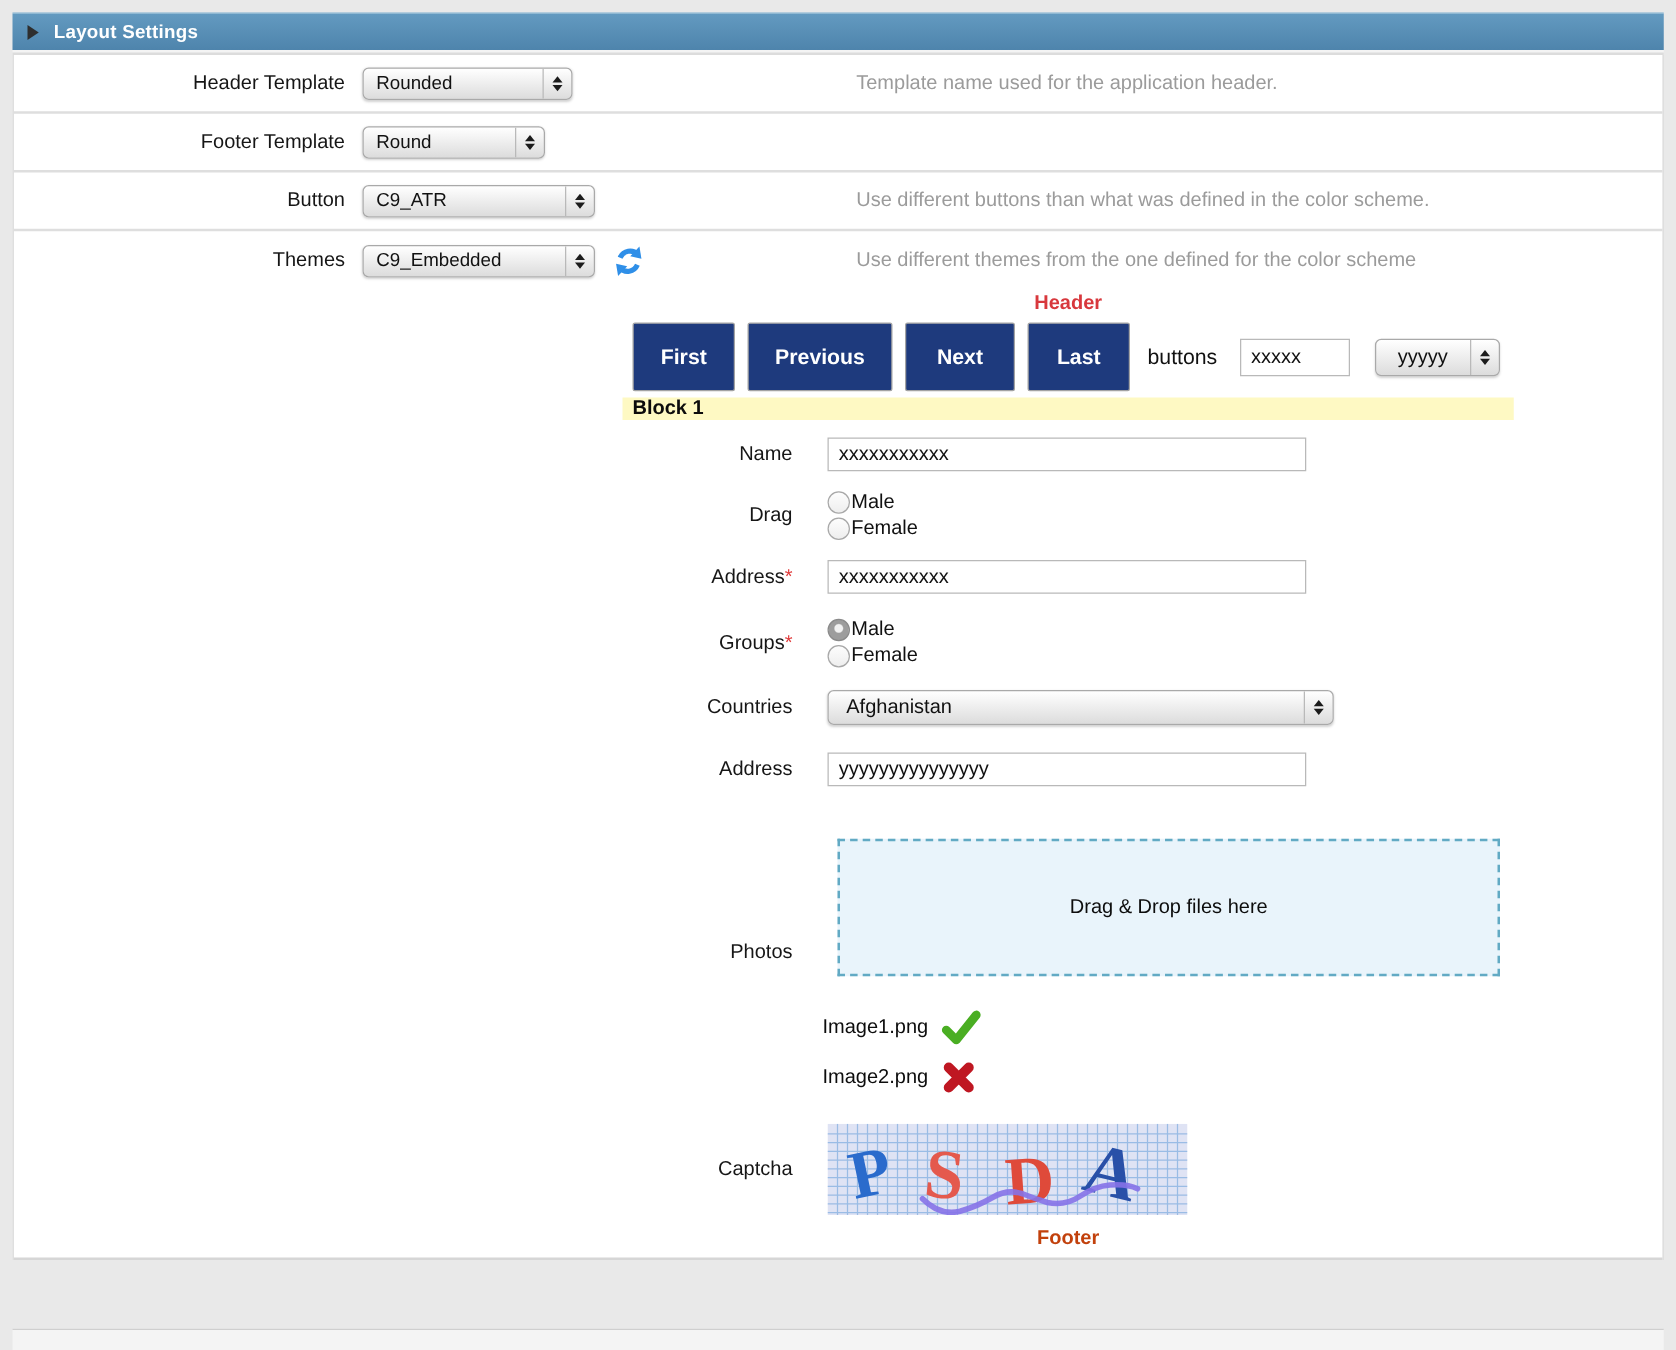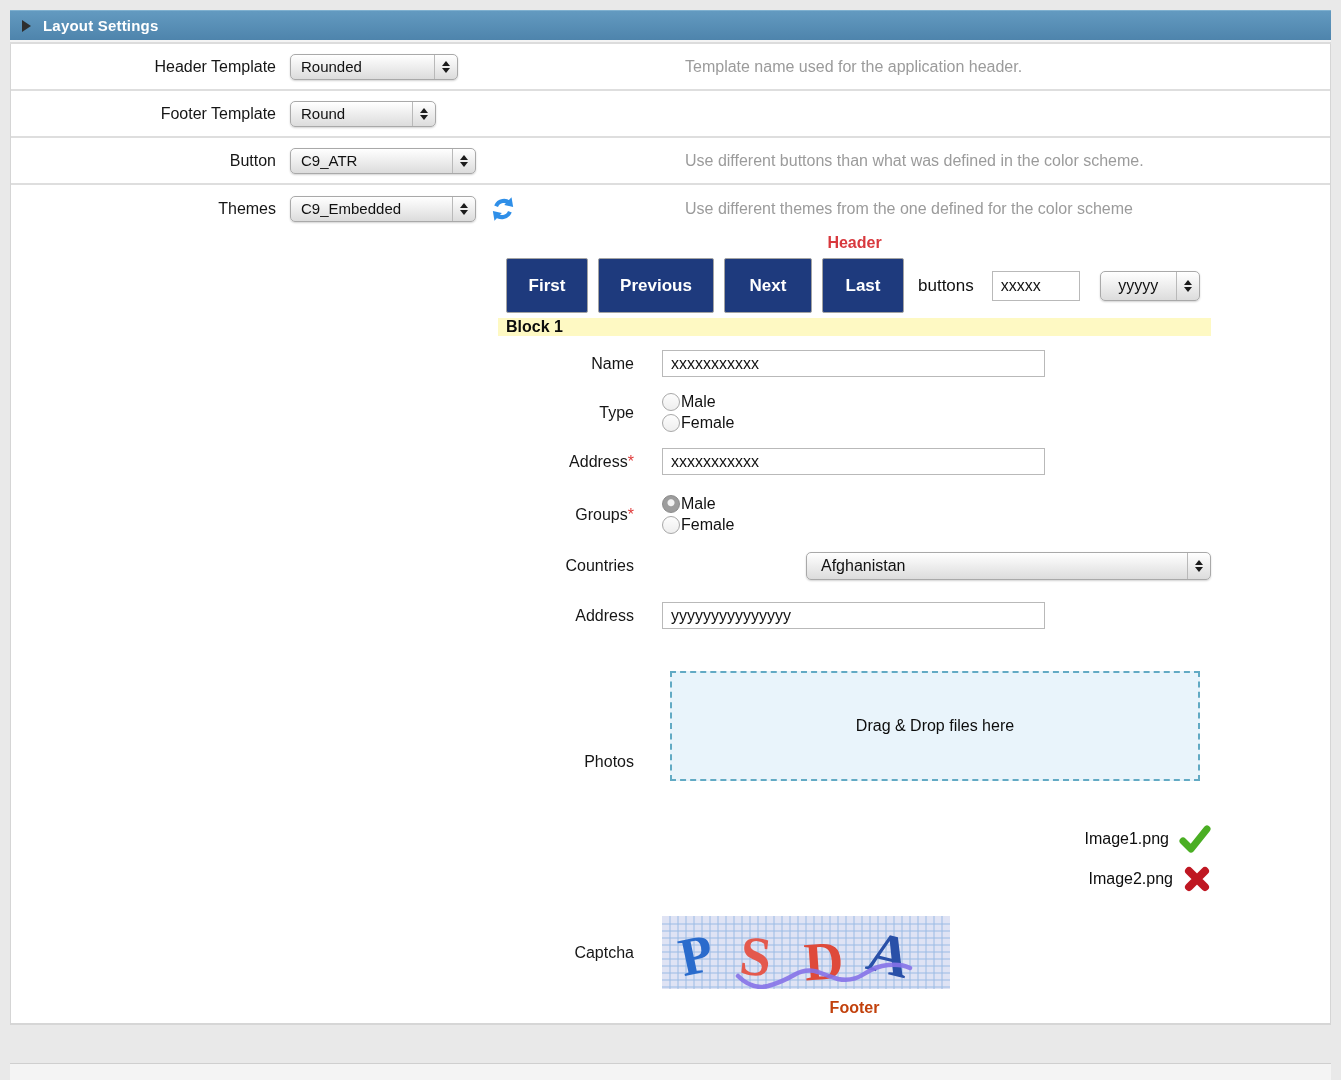--- a/index.html
+++ b/index.html
@@ -72,32 +72,32 @@
   .radio-text { font-size:16px; color:#111; margin-left:1px; }
 
   .wide-select { width:405px; height:28px; }
   .wide-select .txt { font-size:16px; padding-left:14px; }
 
   .photos-row { align-items:flex-end; }
   .photos-row .pv-label { margin-bottom:10px; }
   .dropzone { margin-left:8px; width:530px; height:110px; background:#e9f4fb; border:2px dashed #62aac4;
     display:flex; align-items:center; justify-content:center; font-size:16px; color:#0d0d0d; cursor:pointer; }
 
-  .files-list { margin-left:160px; margin-top:43px; display:flex; flex-direction:column; gap:10px;align-items:flex-end; }
+  .files-list { margin-left:160px; margin-top:26px; display:flex; flex-direction:column; gap:10px; }
   .file-line { display:flex; align-items:center; height:30px; }
   .file-name { font-size:16px; color:#0d0d0d; }
   .file-status { margin-left:10px; display:inline-flex; }
 
   .captcha-row { margin-top:22px; align-items:center; }
   .captcha-img { display:block; }
 
   .bottom-strip { position:absolute; left:10px; top:1063px; width:1321px; height:17px;
     background:#f4f4f4; border-top:1px solid #cfcfcf; }
 
-  .mt14{margin-top:14px;} .mt16{margin-top:16px;} .mt18{margin-top:18px;justify-content:space-between;} .mt20{margin-top:20px;}
+  .mt14{margin-top:14px;} .mt16{margin-top:16px;} .mt18{margin-top:18px;} .mt20{margin-top:20px;}
   .mt22{margin-top:22px;} .mt42{margin-top:42px;}
 </style>
 </head>
 <body>
 
 <div class="canvas">
   <div class="content">
 
     <div class="panel-header">
       <span class="tri"></span>
@@ -191,21 +191,21 @@
           </div>
 
           <div class="block-bar">Block 1</div>
 
           <div class="pv-row mt14">
             <div class="pv-label">Name</div>
             <input class="text-input" value="xxxxxxxxxxx" style="">
           </div>
 
           <div class="pv-row mt16">
-            <div class="pv-label">Type</div>
+            <div class="pv-label">Drag</div>
             <div class="radio-group">
               <div class="radio-line">
                 <span class="radio"></span>
                 <span class="radio-text">Male</span>
               </div>
               <div class="radio-line">
                 <span class="radio"></span>
                 <span class="radio-text">Female</span>
               </div>
             </div>

